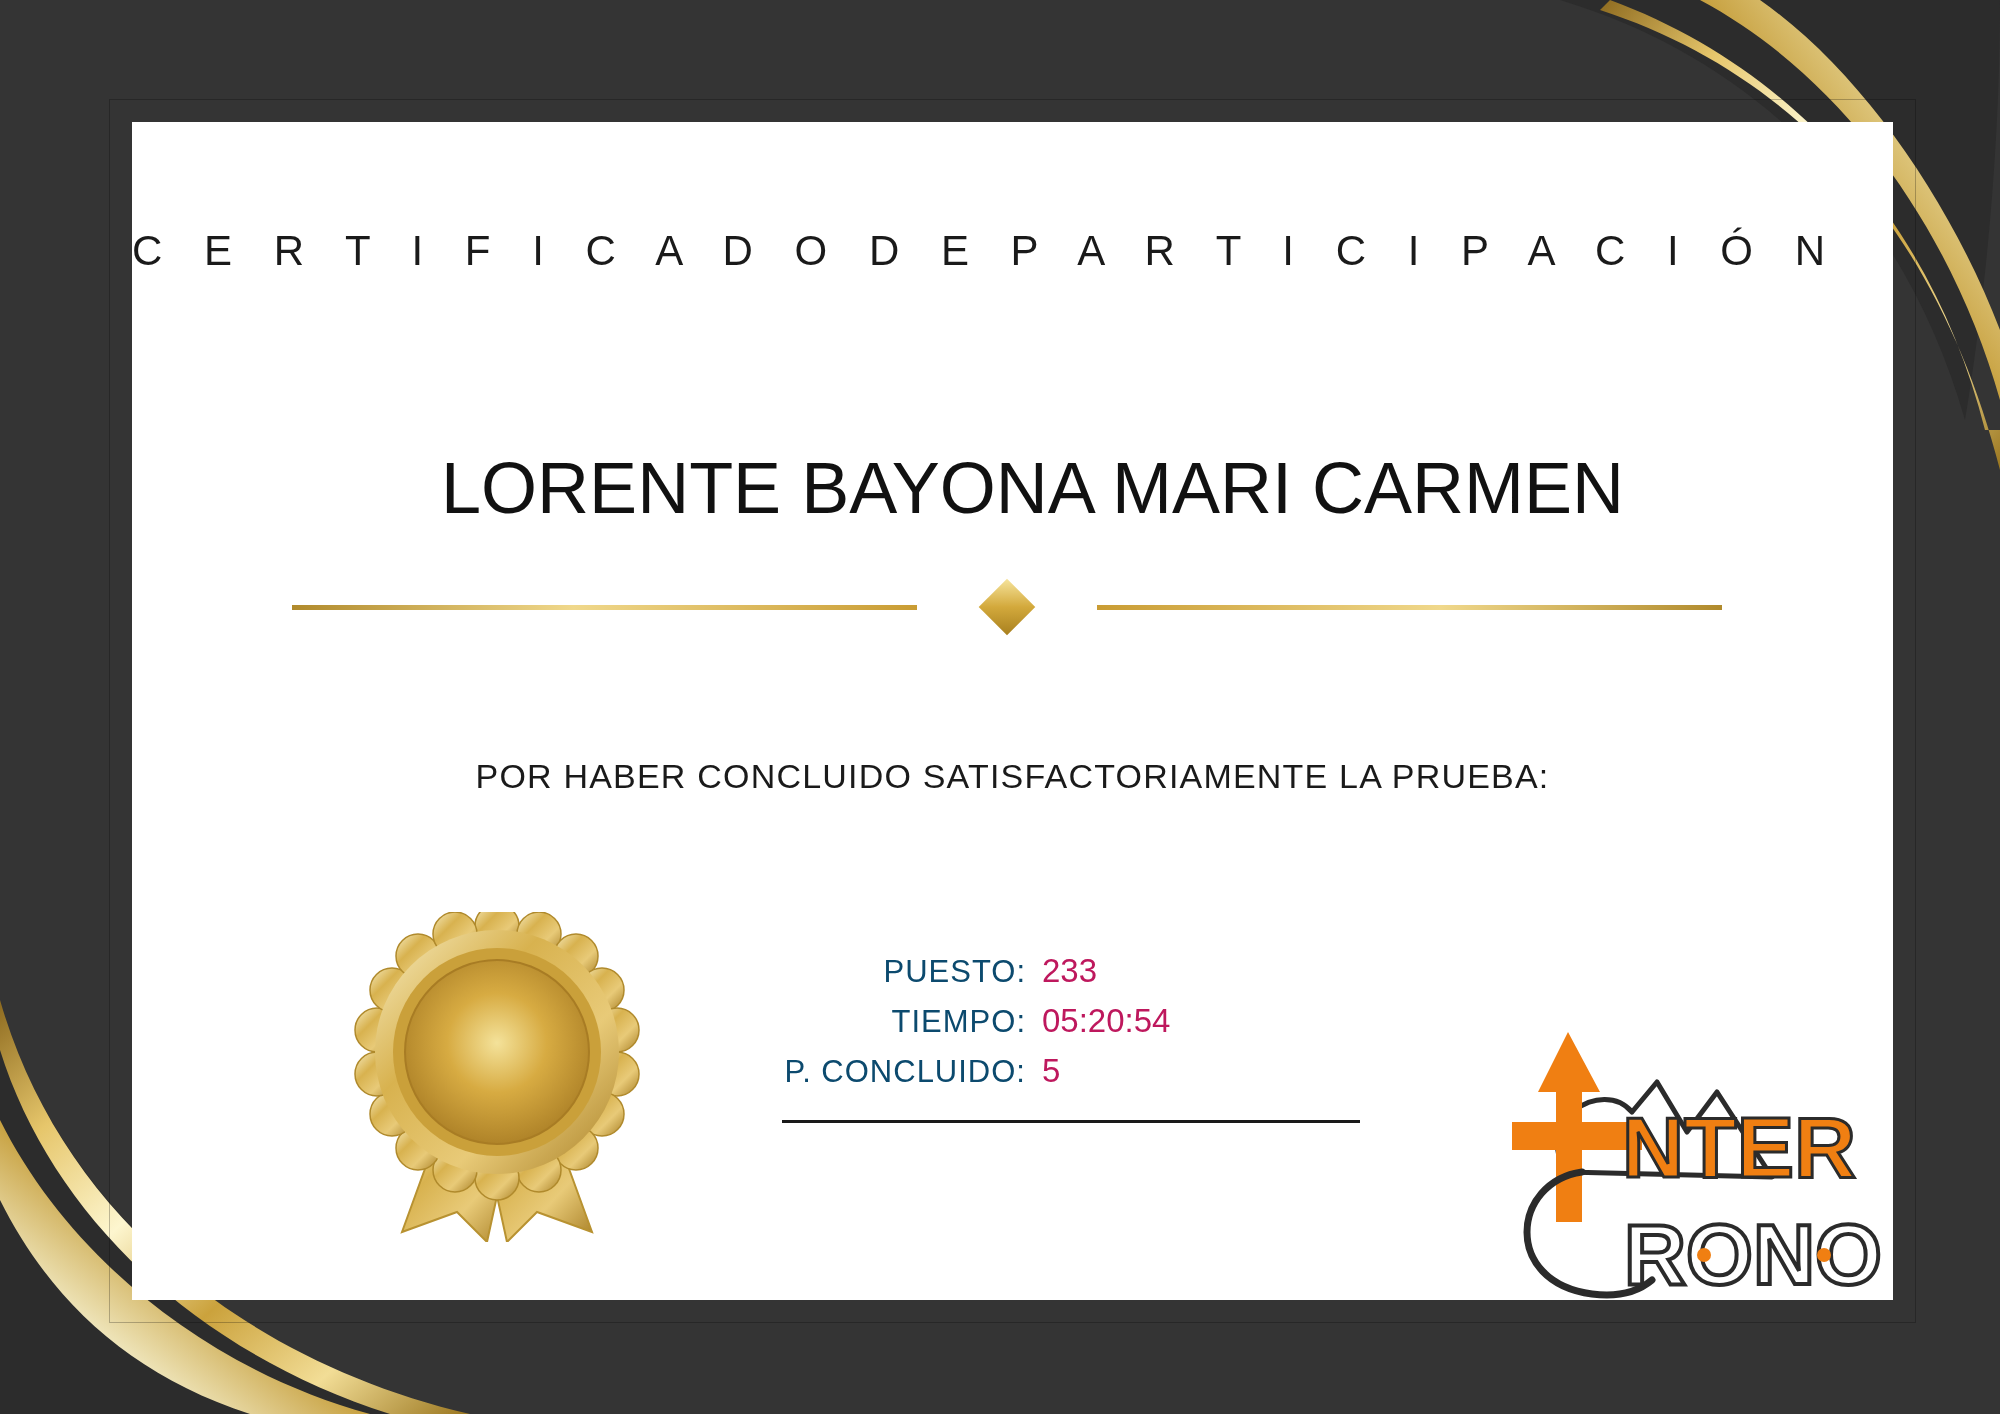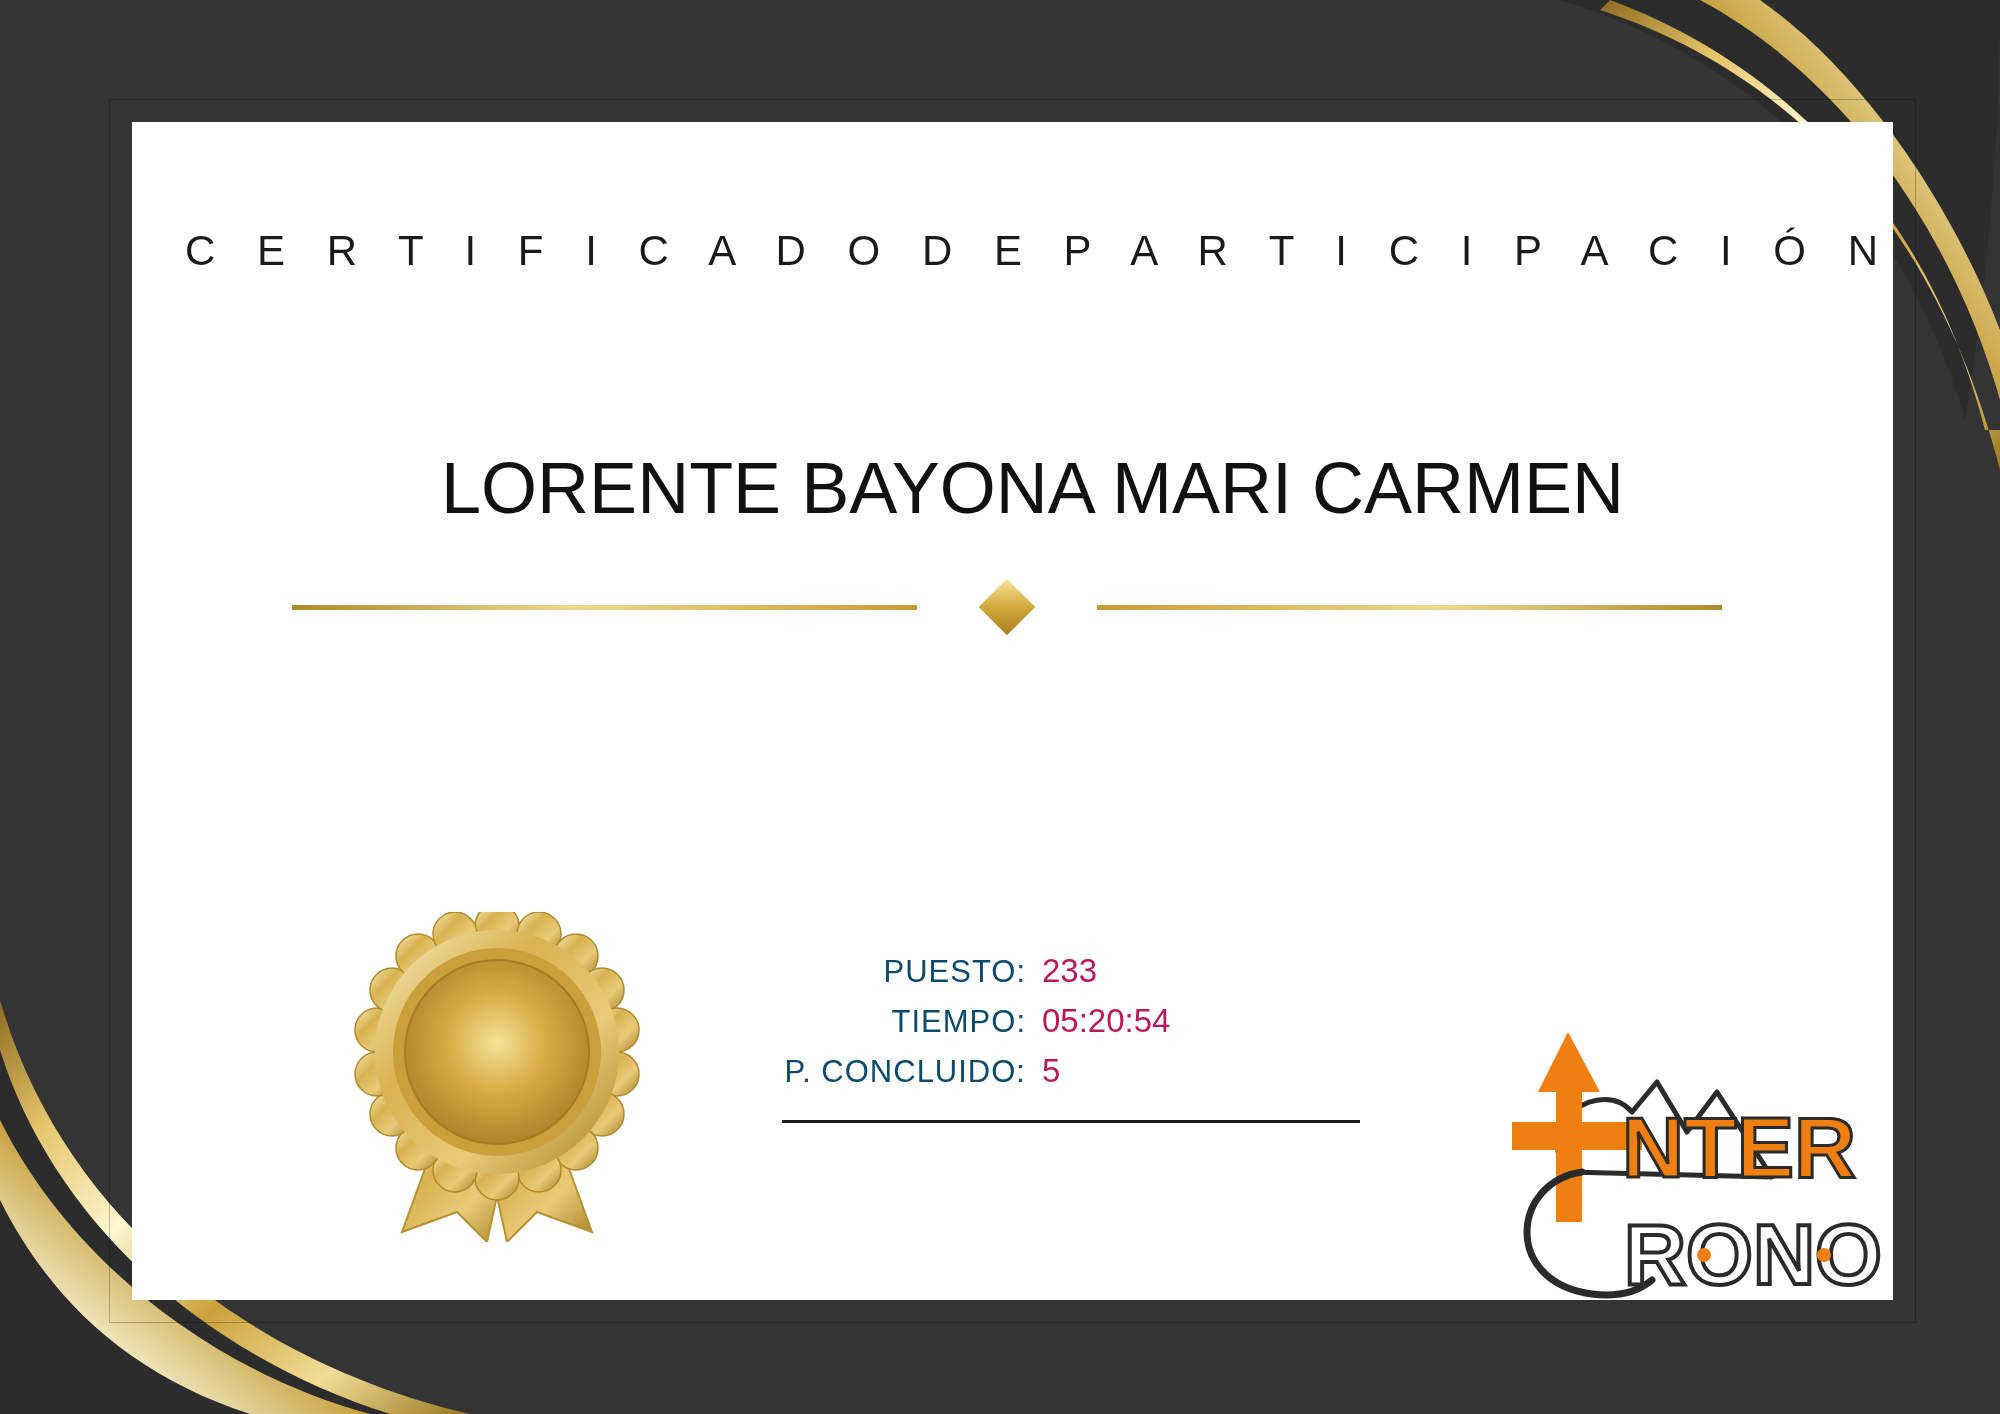--- a/index.html
+++ b/index.html
@@ -65,21 +65,21 @@
     left: 0;
     top: 0;
     width: 100%;
     height: 100%;
   }
   .cert-title {
     position: absolute;
     top: 105px;
     left: 0;
     width: 100%;
-    text-align: right;
+    text-align: left;
     font-size: 42px;
     letter-spacing: 15px;
     color: #1a1a1a;
     font-weight: 400;
   }
   .recipient-name {
     position: absolute;
     top: 325px;
     left: 0;
     width: 100%;
@@ -240,20 +240,21 @@
         <div class="cert-title">C E R T I F I C A D O   D E   P A R T I C I P A C I Ó N</div>
 
         <div class="recipient-name">LORENTE BAYONA MARI CARMEN</div>
 
         <div class="divider">
           <div class="bar left"></div>
           <div class="diamond"></div>
           <div class="bar right"></div>
         </div>
 
+        <div class="subtitle">POR HABER CONCLUIDO SATISFACTORIAMENTE LA PRUEBA:</div>
 
         <svg class="medal" viewBox="0 0 300 330">
 
           <path d="M95,210 L55,320 L110,300 L140,330 L165,215 Z" fill="url(#medalGrad)" stroke="#b89231" stroke-width="2"></path>
           <path d="M205,210 L245,320 L190,300 L160,330 L135,215 Z" fill="url(#medalGrad)" stroke="#b89231" stroke-width="2"></path>
 
           <g transform="translate(150,140)">
             <g id="scallops" fill="url(#medalGrad)" stroke="#b08a2c" stroke-width="1.5">
               <circle cx="0" cy="-126" r="22"></circle>
               <circle cx="42" cy="-118" r="22"></circle>

